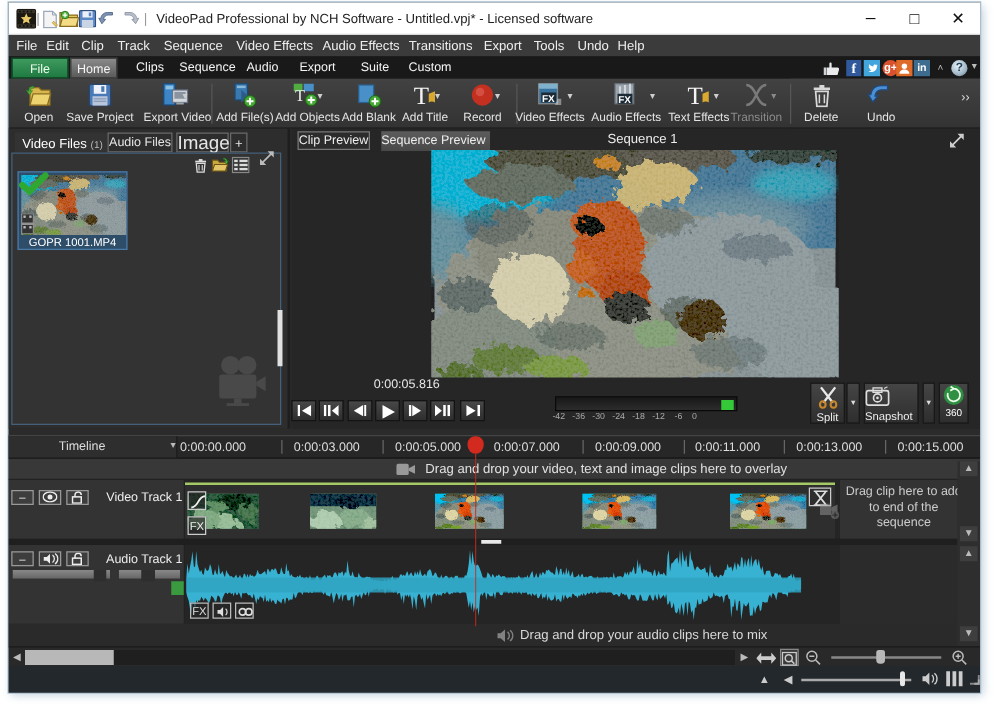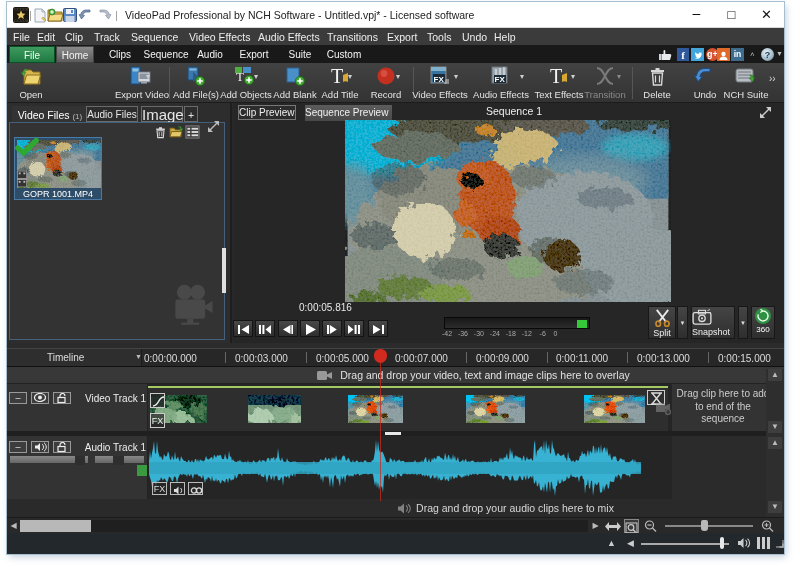--- a/index.html
+++ b/index.html
@@ -142,20 +142,28 @@
     <div class="abs" style="left:754px;top:3px;width:13px;height:13px;border-radius:7px;background:radial-gradient(circle at 40% 35%,#e8f2f8,#9fb6c6 60%,#5c7586);color:#23435a;font-size:9.5px;font-weight:bold;text-align:center;line-height:13px">?</div>
     <span class="abs" style="left:769px;top:5px;color:#bbb;font-size:7px">▼</span>
   </div>
   <div id="toolbar">
     <div class="tbtn" style="left:3px;width:42px">
       <span class="ic"><svg width="22" height="20" viewBox="0 0 22 20">
             <path d="M4 4 h7 l2 2 H20 v12 H4 z" fill="#d8b84e" stroke="#8a6d1f" stroke-width="1"></path>
             <path d="M4 18 L6.5 9 h14 l-2.5 9 z" fill="#eed470" stroke="#8a6d1f" stroke-width="1"></path>
             <path d="M7 3 c-3 0-4 2-4 4 l-2-1 2.5 4 2.5-3.5 -1.7.3 c.2-1.8 1.2-2.3 2.7-2.3z" fill="#4fae3f" stroke="#2c7c22" stroke-width=".5"></path>
           </svg></span>Open</div>
+    <div class="tbtn" style="left:40px;width:66px">
+      <span class="ic"><svg width="20" height="20" viewBox="0 0 20 20">
+            <rect x="1.5" y="1.5" width="17" height="17" rx="1.5" fill="#4a79b8" stroke="#28466e"></rect>
+            <rect x="5" y="2" width="10" height="7" fill="#eef2f8"></rect>
+            <rect x="11" y="3" width="2.5" height="4.5" fill="#4a79b8"></rect>
+            <rect x="4" y="11" width="12" height="7.5" fill="#b9c6da"></rect>
+            <path d="M5 13 h10 M5 15 h10" stroke="#8a9cb8" stroke-width="1"></path>
+          </svg></span>Save Project</div>
     <div class="tbtn" style="left:100px;width:70px">
       <span class="ic"><svg width="26" height="20" viewBox="0 0 26 20">
             <rect x="2" y="1" width="9" height="17" fill="#3c86c8" stroke="#1a4a78"></rect>
             <rect x="3.5" y="2.5" width="6" height="3" fill="#8ec2e4"></rect>
             <rect x="9" y="6" width="12" height="10" fill="#d4d9de" stroke="#6a7484"></rect>
             <rect x="10.5" y="7.5" width="9" height="5.5" fill="#8a94a0"></rect>
             <rect x="12" y="16" width="6" height="1.6" fill="#9aa2ac"></rect>
           </svg></span>Export Video</div>
     <div class="tsep" style="left:162px"></div>
     <div class="tbtn" style="left:161px;width:56px">
@@ -230,26 +238,20 @@
       <span class="ic"><svg width="17" height="20" viewBox="0 0 17 20">
             <rect x="2" y="4" width="13" height="2" fill="#d8d8d8"></rect>
             <rect x="6.5" y="2" width="4" height="2.5" fill="#d8d8d8"></rect>
             <path d="M3.5 7 h10 l-1 12 h-8 z" fill="none" stroke="#d8d8d8" stroke-width="1.4"></path>
             <path d="M6.5 9.5 v7 m4-7 v7" stroke="#d8d8d8" stroke-width="1.2"></path>
           </svg></span>Delete</div>
     <div class="tbtn" style="left:53px;width:40px">
       <span class="ic"><svg width="22" height="20" viewBox="0 0 22 20">
             <path d="M11 2.5 C6 2.5 3.2 5.5 2.6 9.8 L0.4 9.2 4.2 15.5 8.6 10.3 5.9 10.8 C6.6 7 8.2 5.8 11.4 5.8 L16 5.8 16 2.5 Z" fill="#4a8ed4" stroke="#1e4a80" stroke-width="1"></path>
           </svg></span>Undo</div>
-    <div class="tbtn" style="left:88px;width:52px">
-      <span class="ic"><svg width="24" height="20" viewBox="0 0 24 20">
-            <rect x="2" y="3" width="17" height="13" rx="2" fill="#b8bdc3" stroke="#70767e"></rect>
-            <path d="M4 6 h13 M4 9 h13 M4 12 h13" stroke="#70767e" stroke-width="1"></path>
-            <path d="M16 9 c3 0 3 0 3 3 l2-1 -2.8 5 -3-4 1.8.3 c0-2 0-2-1-2.3z" fill="#45a835" stroke="#1e6814" stroke-width=".5"></path>
-          </svg></span>NCH Suite</div>
     <span class="abs" style="left:137px;top:10px;color:#d8d8d8;font-size:10px">››</span>
   </div>
   <div id="main">
     <div id="leftpanel">
       <div class="ltab" style="left:5px;width:76px;border-color:#333;background:#333;color:#fff">Video Files <span style="font-size:8px;color:#bbb">(1)</span></div>
       <div class="ltab" style="left:79px;width:52px;font-size:10px">Audio Files</div>
       <div class="ltab" style="left:134px;width:42px;font-size:15px">Images</div>
       <div class="ltab" style="left:177px;width:14px">+</div>
       <div id="lcontent">
         <svg class="abs" style="left:144px;top:2px" width="13" height="14" viewBox="0 0 15 15">

